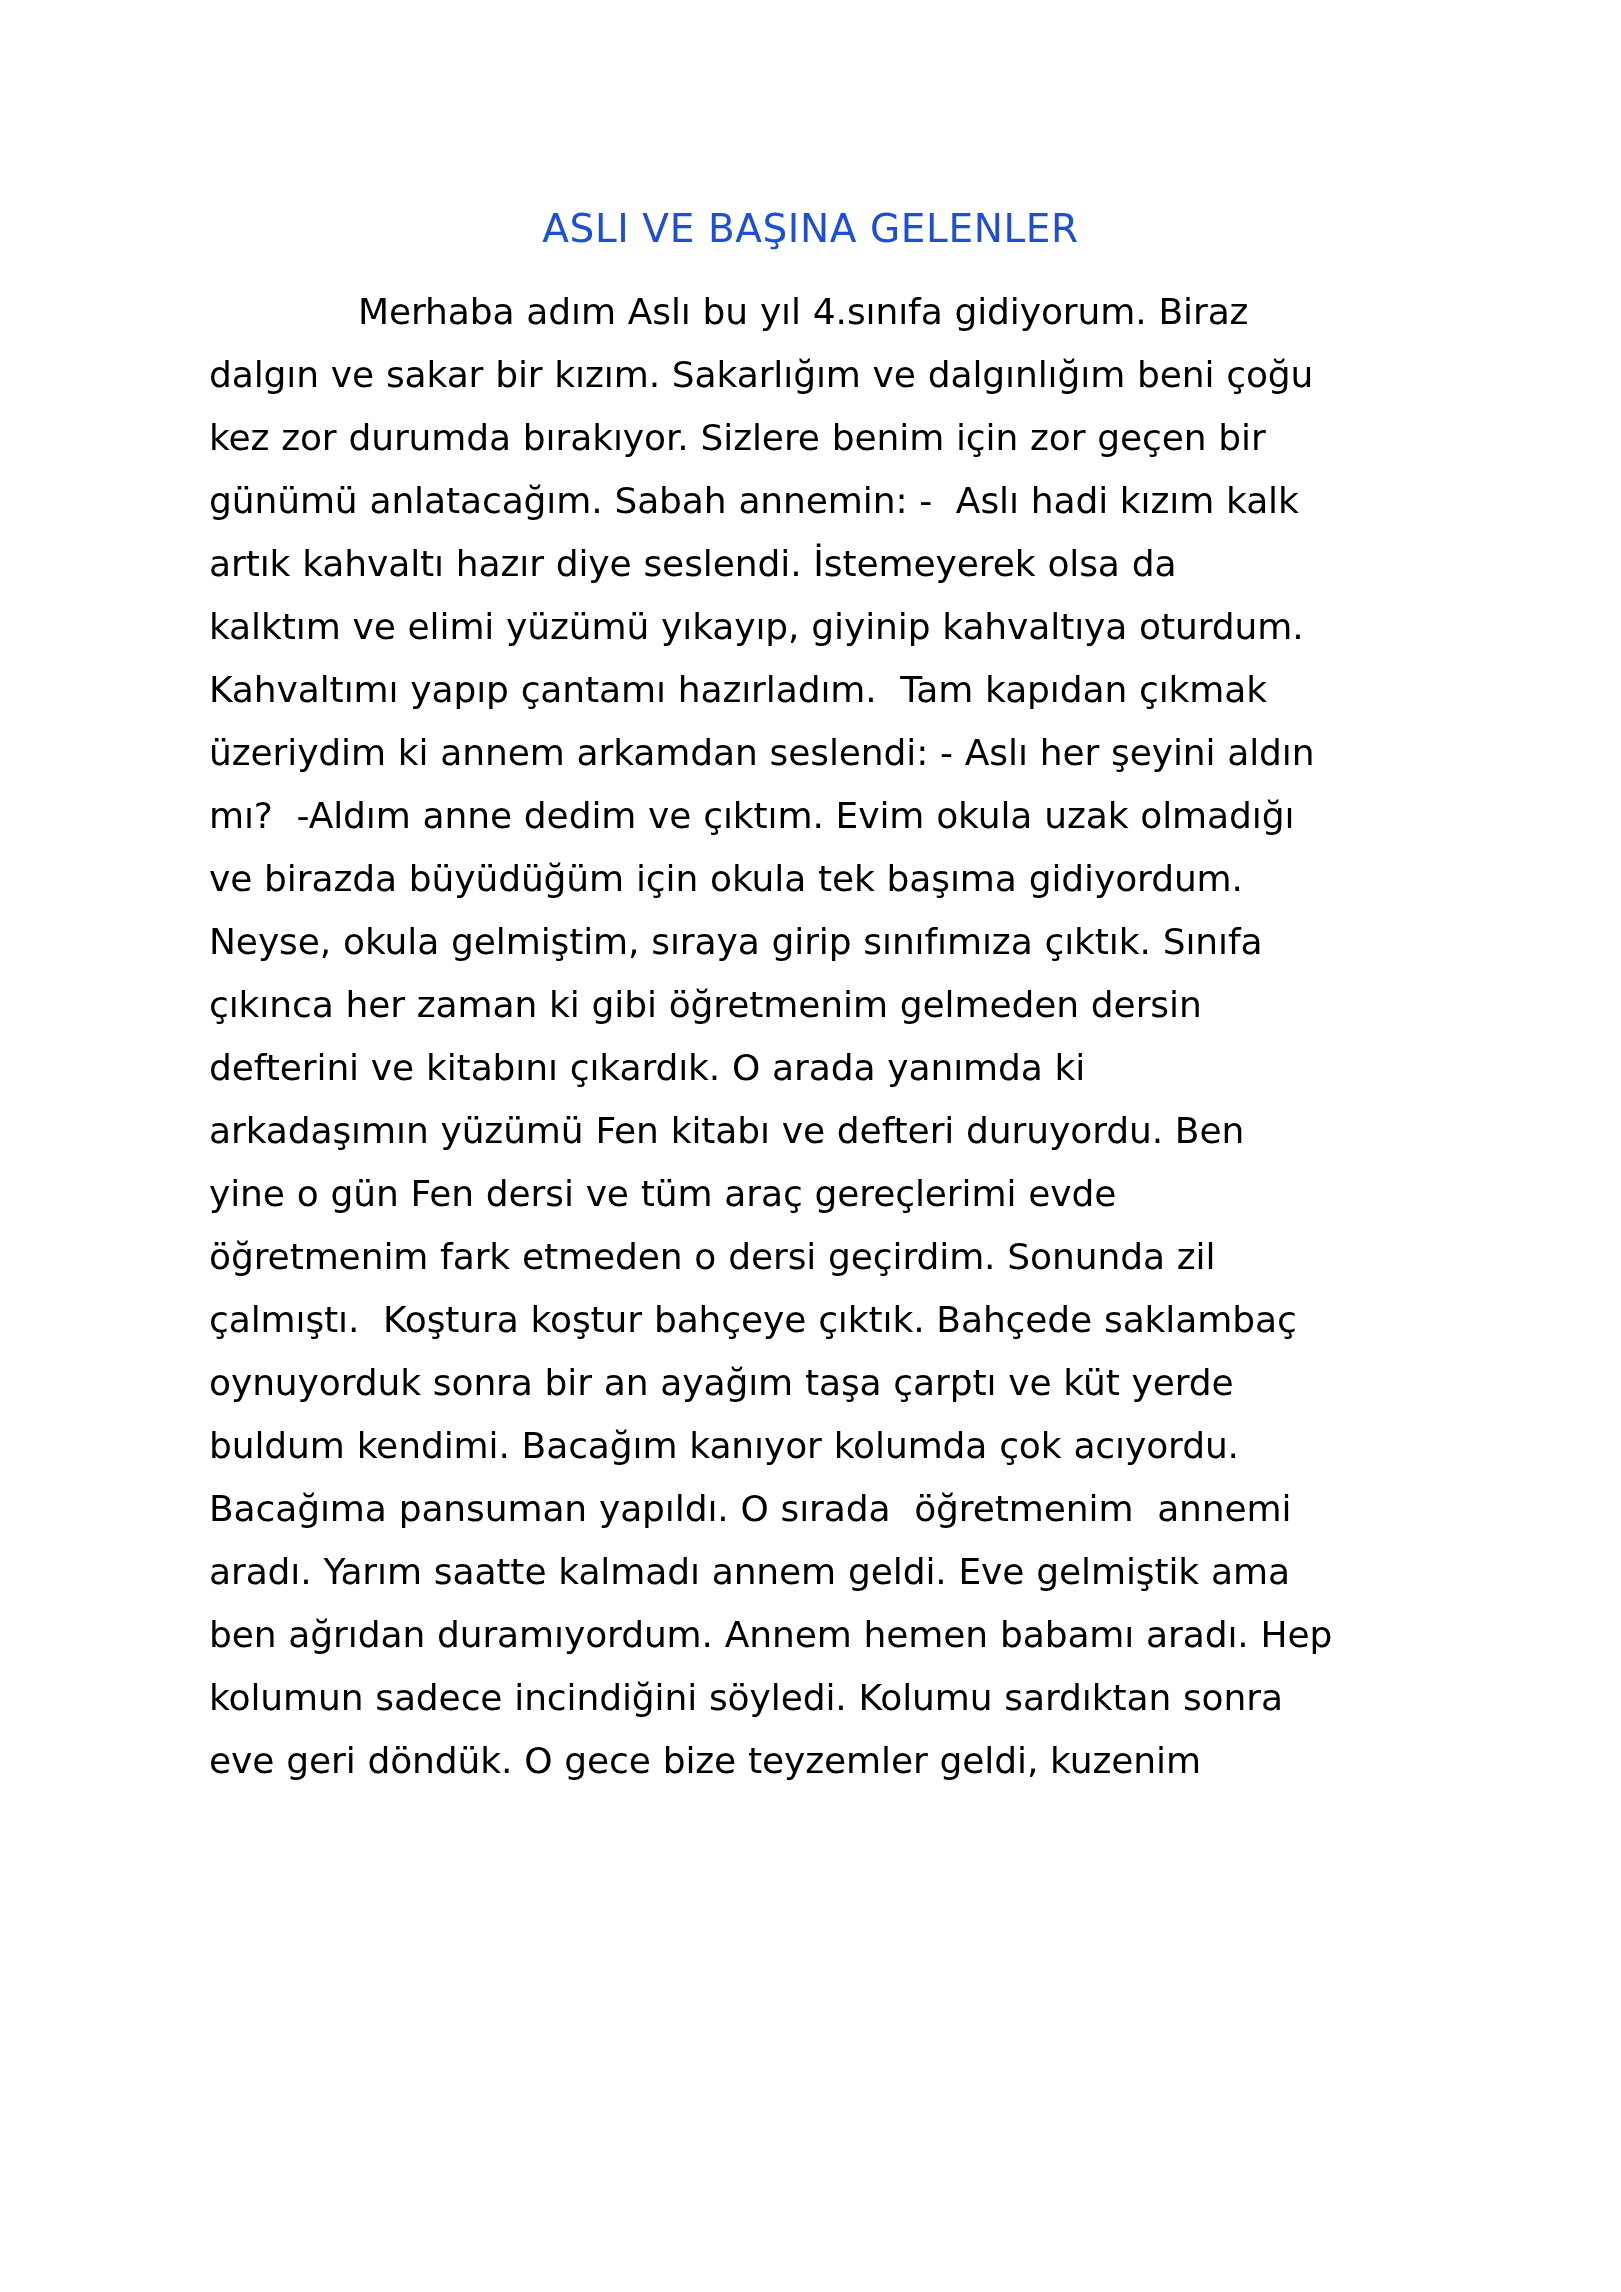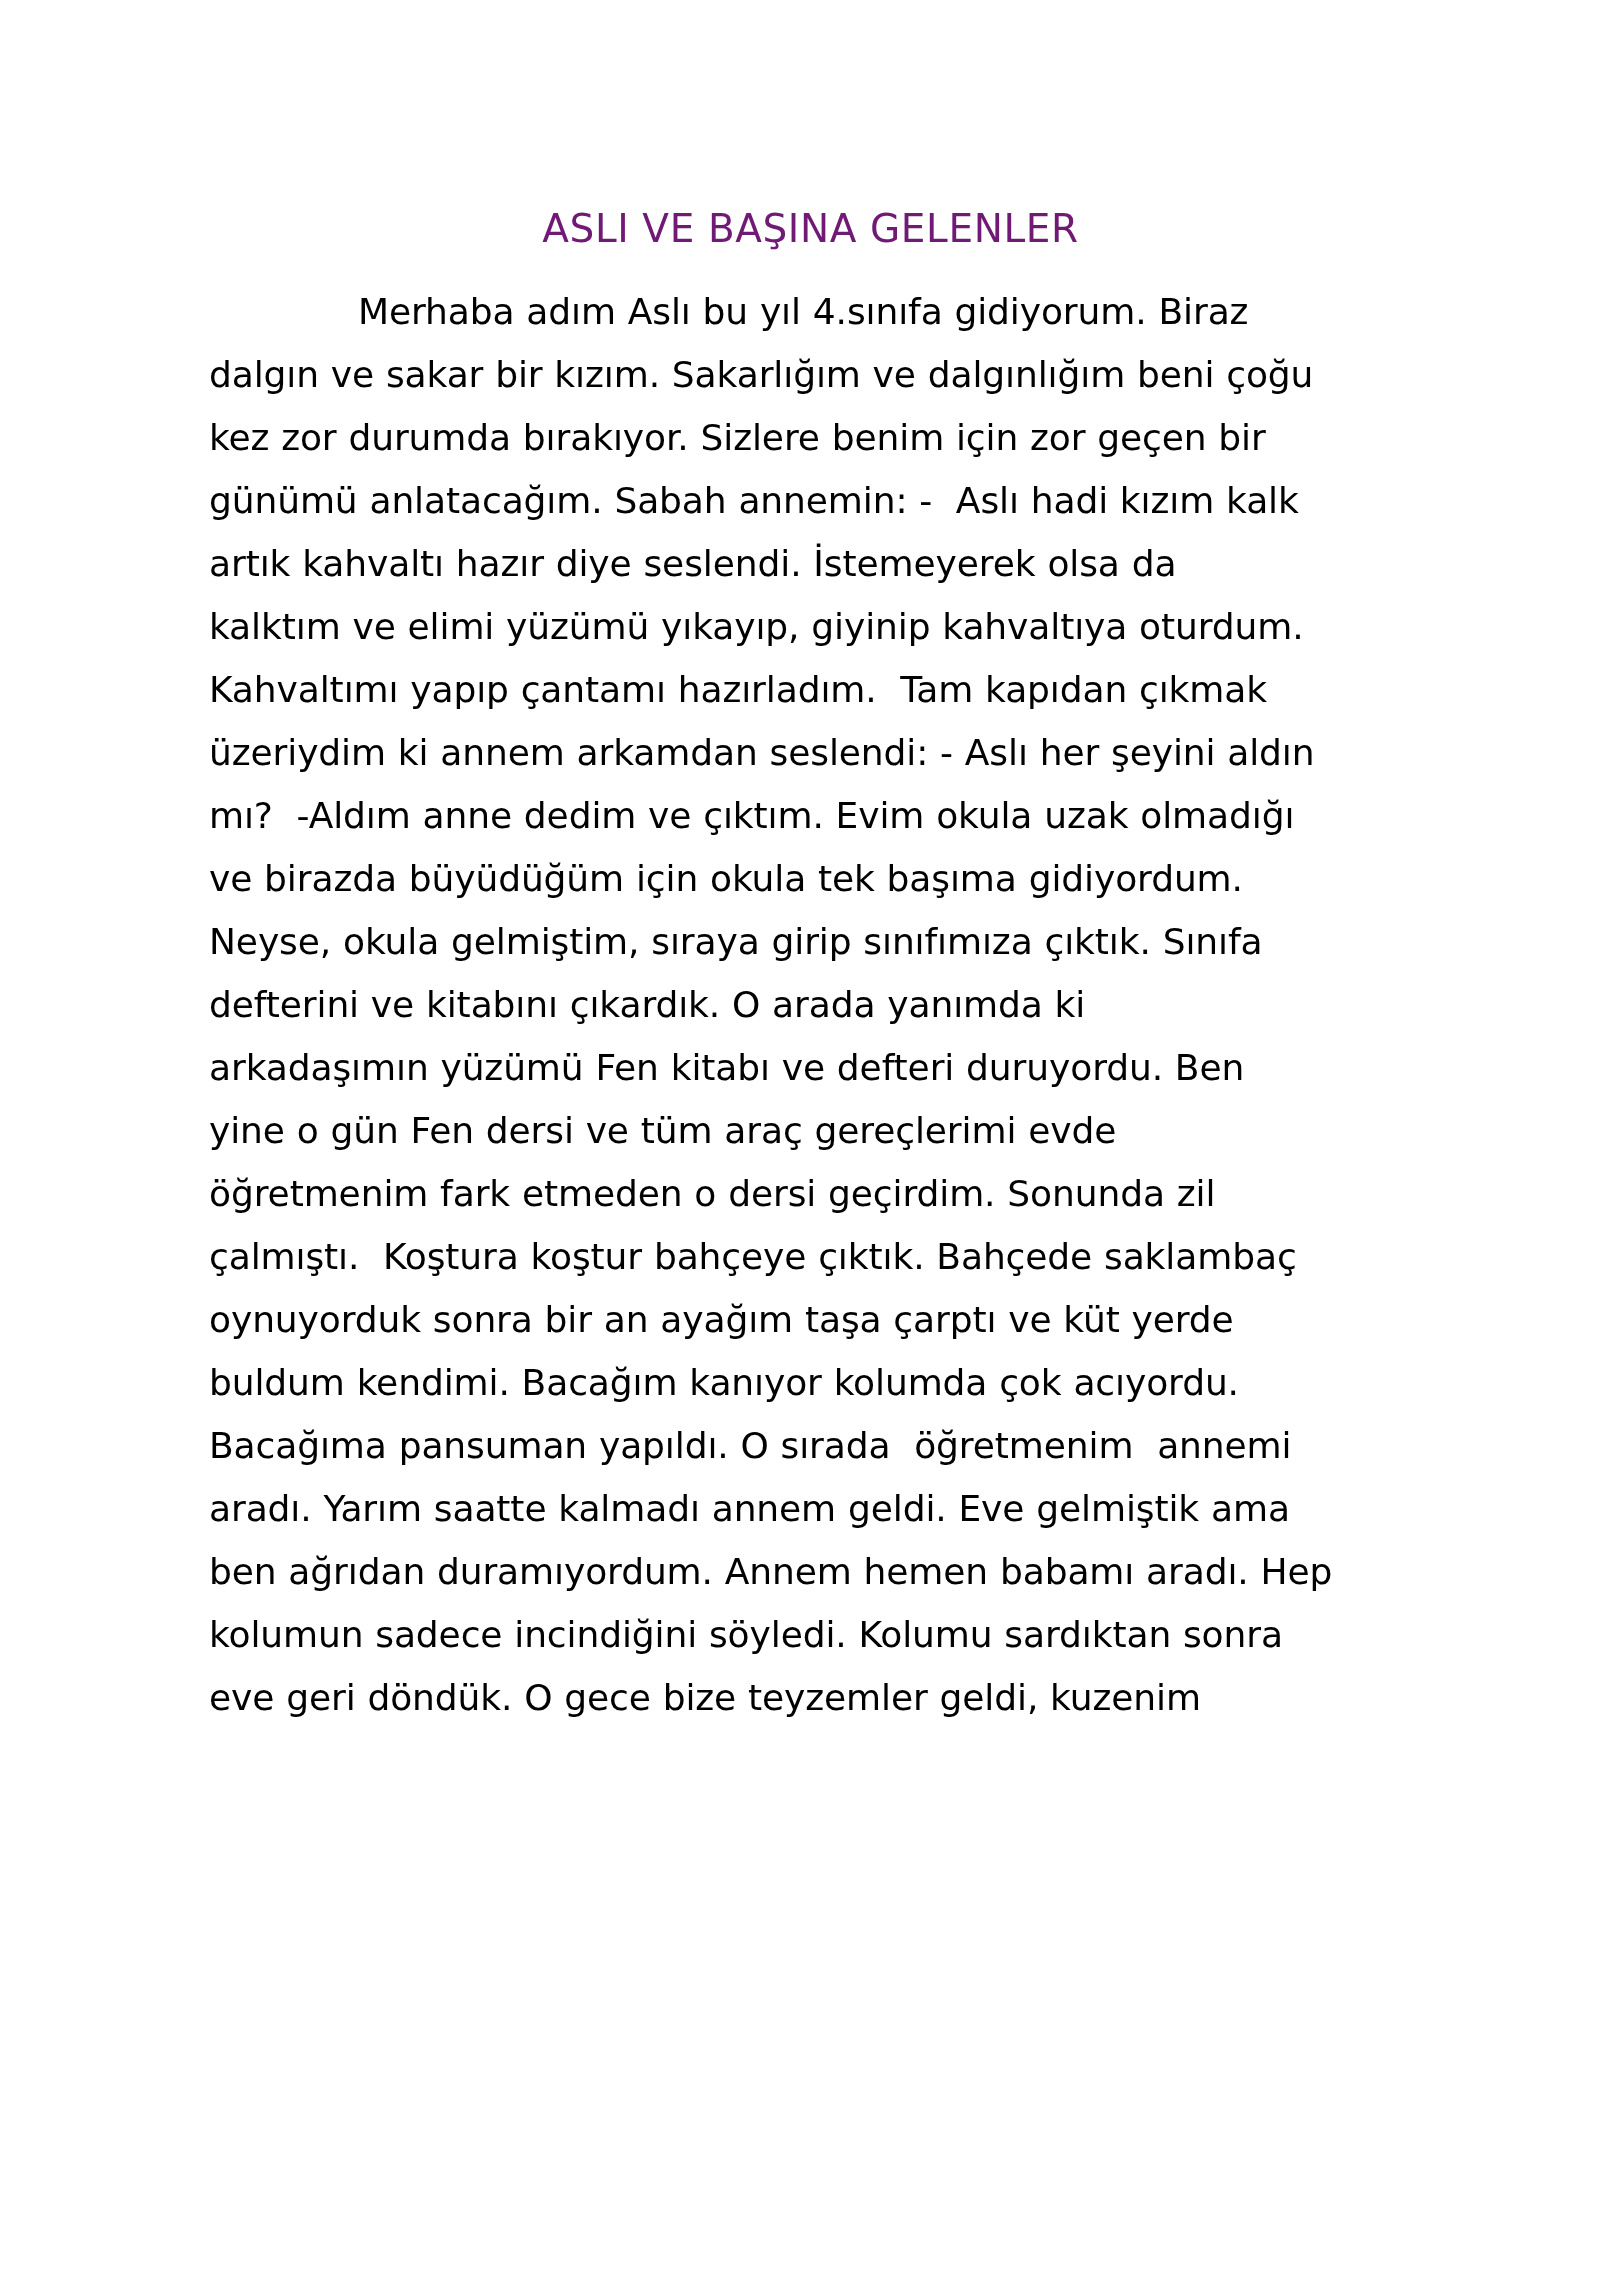--- a/index.html
+++ b/index.html
@@ -24,21 +24,21 @@
     box-sizing: border-box;
   }
 
   
   .doc-title {
     position: absolute;
     left: 0;
     top: 182px;
     width: 1621px;
     text-align: center;
-    color: #701a75;
+    color: #1d4ed8;
     font-family: "DejaVu Sans", "Liberation Sans", sans-serif;
     font-size: 39px;
     font-weight: 400;
     letter-spacing: 0.6px;
     white-space: pre;
     line-height: 1.1;
   }
 
   
   .doc-body {
@@ -84,20 +84,21 @@
       <span class="text-line">dalgın ve sakar bir kızım. Sakarlığım ve dalgınlığım beni çoğu</span>
       <span class="text-line">kez zor durumda bırakıyor. Sizlere benim için zor geçen bir</span>
       <span class="text-line">günümü anlatacağım. Sabah annemin: -  Aslı hadi kızım kalk</span>
       <span class="text-line">artık kahvaltı hazır diye seslendi. İstemeyerek olsa da</span>
       <span class="text-line">kalktım ve elimi yüzümü yıkayıp, giyinip kahvaltıya oturdum.</span>
       <span class="text-line">Kahvaltımı yapıp çantamı hazırladım.  Tam kapıdan çıkmak</span>
       <span class="text-line">üzeriydim ki annem arkamdan seslendi: - Aslı her şeyini aldın</span>
       <span class="text-line">mı?  -Aldım anne dedim ve çıktım. Evim okula uzak olmadığı</span>
       <span class="text-line">ve birazda büyüdüğüm için okula tek başıma gidiyordum.</span>
       <span class="text-line">Neyse, okula gelmiştim, sıraya girip sınıfımıza çıktık. Sınıfa</span>
+      <span class="text-line">çıkınca her zaman ki gibi öğretmenim gelmeden dersin</span>
       <span class="text-line">defterini ve kitabını çıkardık. O arada yanımda ki</span>
       <span class="text-line">arkadaşımın yüzümü Fen kitabı ve defteri duruyordu. Ben</span>
       <span class="text-line">yine o gün Fen dersi ve tüm araç gereçlerimi evde</span>
       <span class="text-line">öğretmenim fark etmeden o dersi geçirdim. Sonunda zil</span>
       <span class="text-line">çalmıştı.  Koştura koştur bahçeye çıktık. Bahçede saklambaç</span>
       <span class="text-line">oynuyorduk sonra bir an ayağım taşa çarptı ve küt yerde</span>
       <span class="text-line">buldum kendimi. Bacağım kanıyor kolumda çok acıyordu.</span>
       <span class="text-line">Bacağıma pansuman yapıldı. O sırada  öğretmenim  annemi</span>
       <span class="text-line">aradı. Yarım saatte kalmadı annem geldi. Eve gelmiştik ama</span>
       <span class="text-line">ben ağrıdan duramıyordum. Annem hemen babamı aradı. Hep</span>

